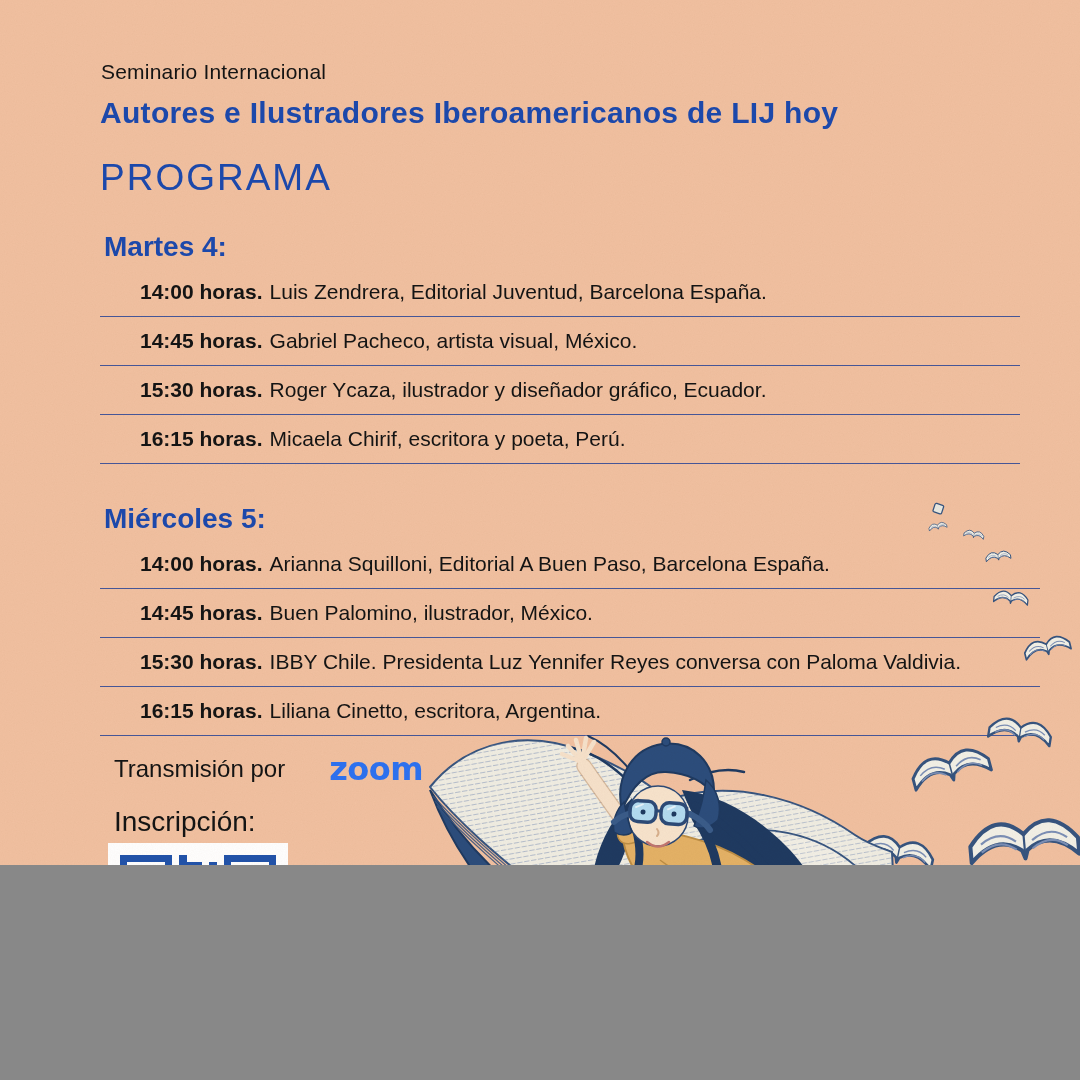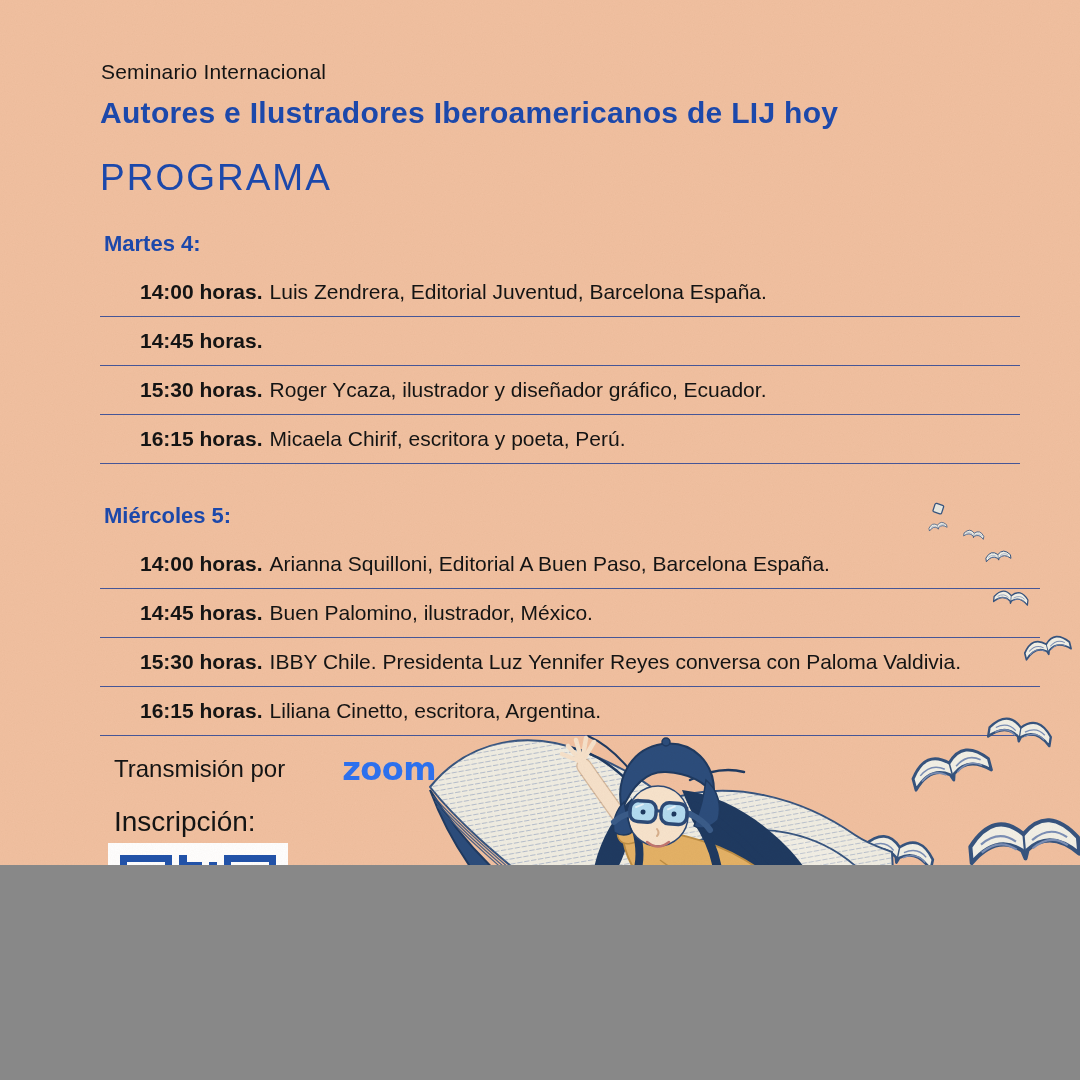--- a/index.html
+++ b/index.html
@@ -4,29 +4,29 @@
 <style>
   html,body{margin:0;padding:0;background:#888;}
   .poster{
     position:relative;width:1080px;height:865px;overflow:hidden;
     background:var(--background,#f1c1a1);
     font-family:"Liberation Sans",sans-serif;color:var(--text-black,#141414);
   }
   .kicker{position:absolute;left:101px;top:60px;font-size:21px;font-weight:500;letter-spacing:.2px;}
   .title{position:absolute;left:100px;top:96px;font-size:30px;font-weight:700;color:var(--accent-blue,#1c49ae);letter-spacing:.3px;}
   .programa{position:absolute;left:100px;top:157px;font-size:37px;font-weight:500;color:var(--accent-blue,#1c49ae);letter-spacing:2px;}
-  .day{position:absolute;left:104px;font-size:22px;font-weight:700;color:var(--accent-blue,#1c49ae);}
+  .day{position:absolute;left:104px;font-size:28px;font-weight:700;color:var(--accent-blue,#1c49ae);}
   .d1{top:231px}.d2{top:503px}
   .rows{position:absolute;left:100px;}
   .r1{top:268px;width:920px;}
   .r2{top:540px;width:940px;}
   .row{height:49px;box-sizing:border-box;display:flex;align-items:center;gap:7px;
        border-bottom:1px solid var(--divider,#46579a);padding-left:4px;font-size:21px;white-space:nowrap;}
   .row .t{font-weight:700;margin-left:36px;}
-  .transmision{position:absolute;left:114px;top:750px;font-size:24px;font-weight:500;display:flex;align-items:center;gap:13px;}
+  .transmision{position:absolute;left:114px;top:750px;font-size:24px;font-weight:500;display:flex;align-items:center;}
   .zoomlogo{font-size:32px;font-weight:700;color:var(--zoom-blue,#2d72f2);letter-spacing:-.5px;font-family:"DejaVu Sans",sans-serif;margin-left:44px;}
   .inscripcion{position:absolute;left:114px;top:806px;font-size:28px;font-weight:500;}
   .qr{position:absolute;left:108px;top:843px;width:180px;height:180px;background:#fff;
       display:flex;align-items:center;justify-content:center;}
   .qr svg{width:156px;height:156px;}
   .illu{position:absolute;left:400px;top:480px;width:680px;height:600px;}
   .noise{position:absolute;left:0;top:0;width:1080px;height:1080px;pointer-events:none;mix-blend-mode:multiply;opacity:.6;z-index:40;}
 </style>
 </head>
 <body>
@@ -38,20 +38,21 @@
   <div class="programa">PROGRAMA</div>
 
   <div class="day d1">Martes 4:</div>
   <div class="rows r1">
     <div class="row">
       <span class="t">14:00 horas.</span>
       <span class="d">Luis Zendrera, Editorial Juventud, Barcelona España.</span>
     </div>
     <div class="row">
       <span class="t">14:45 horas.</span>
+      <span class="d">Gabriel Pacheco, artista visual, México.</span>
     </div>
     <div class="row">
       <span class="t">15:30 horas.</span>
       <span class="d">Roger Ycaza, ilustrador y diseñador gráfico, Ecuador.</span>
     </div>
     <div class="row">
       <span class="t">16:15 horas.</span>
       <span class="d">Micaela Chirif, escritora y poeta, Perú.</span>
     </div>
   </div>

